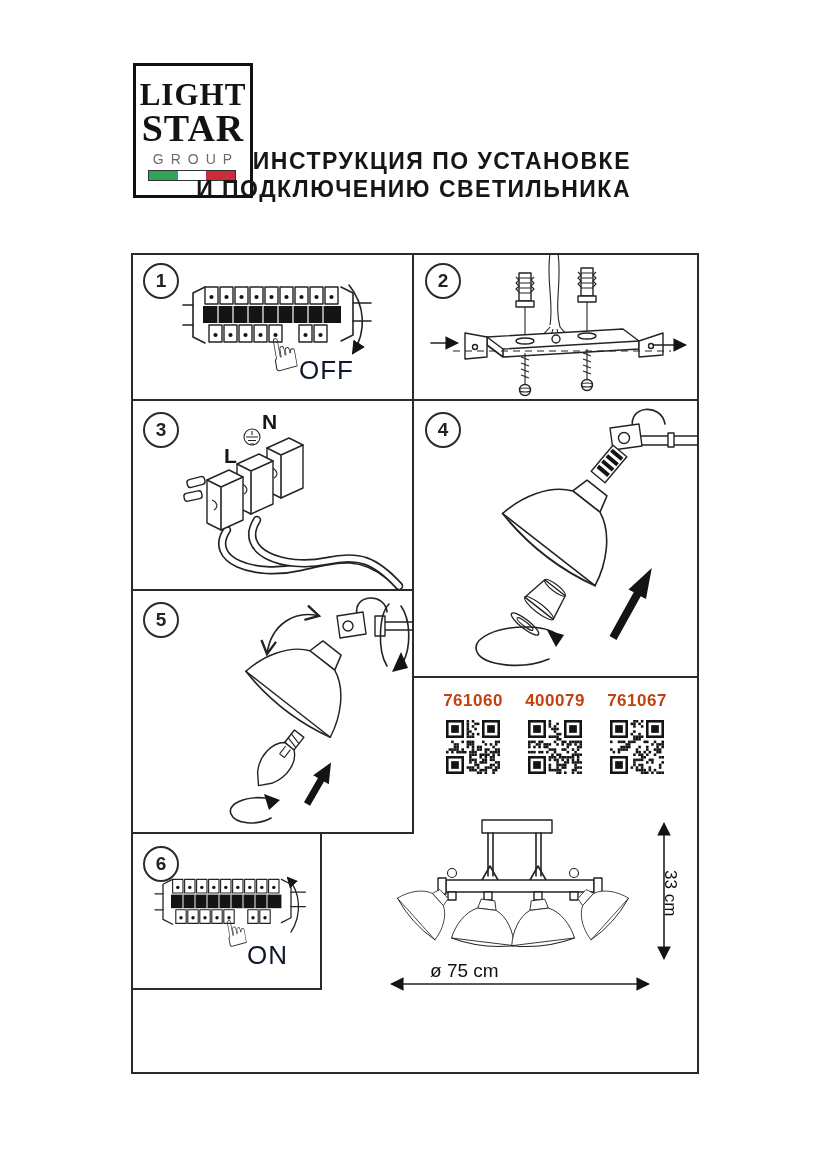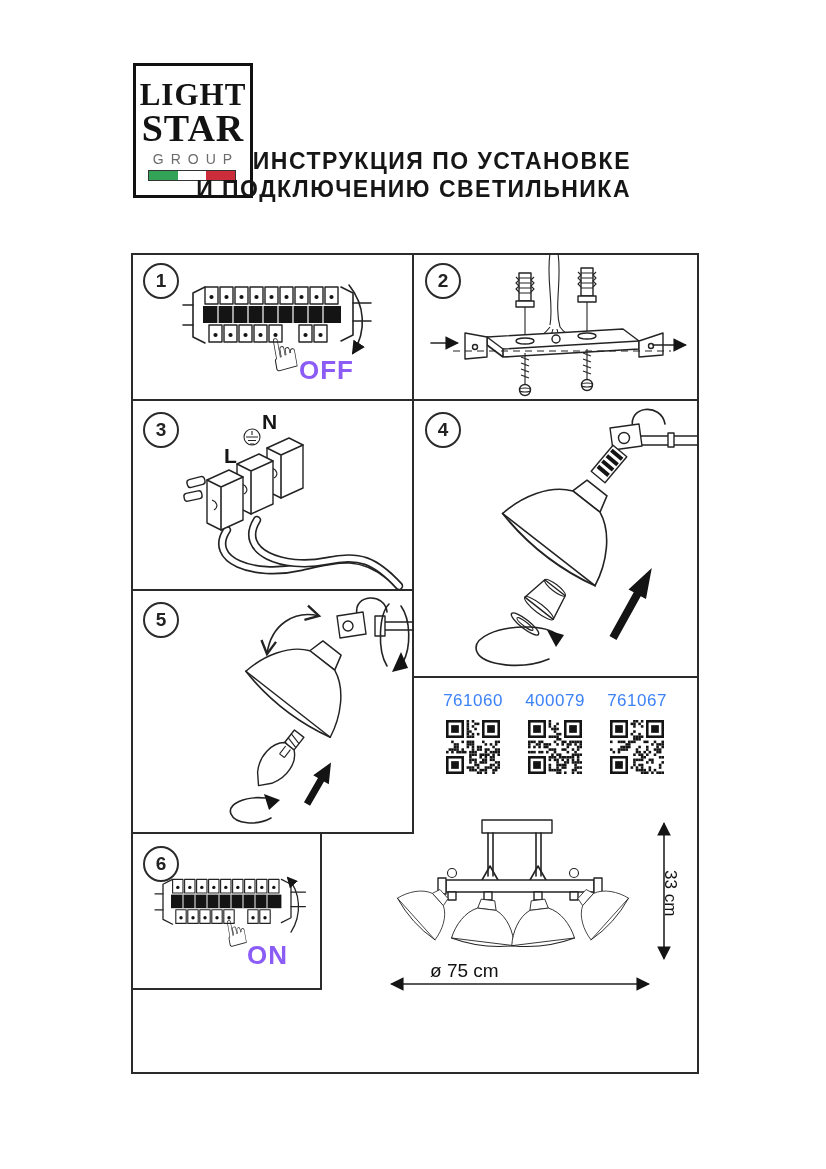--- a/index.html
+++ b/index.html
@@ -21,34 +21,34 @@
   .hdr1{top:56px;font-size:21px;line-height:28px;letter-spacing:0.5px;}
   .hdr2{top:147px;font-size:23px;line-height:28px;letter-spacing:1.5px;}
   
   .frame{left:131px;top:253px;width:564px;height:817px;border:2px solid #2b2b2b;}
   .ln-h,.ln-v{background:#2b2b2b;}
   
   .panel{overflow:visible;}
   .badge{position:absolute;width:32px;height:32px;border:2px solid #2b2b2b;border-radius:50%;
          font-size:19px;font-weight:600;display:flex;align-items:center;justify-content:center;
          background:#fff;color:#222;}
-  .biglabel{position:absolute;font-size:26px;font-weight:700;color:#8b5cf6;letter-spacing:1px;}
+  .biglabel{position:absolute;font-size:26px;font-weight:400;color:#0f172a;letter-spacing:1px;}
   .wirelabel{position:absolute;font-size:21px;font-weight:bold;color:#161616;}
   
   .ln{stroke:#232323;fill:none;stroke-width:1.6;stroke-linecap:round;stroke-linejoin:round;}
   .thin{stroke:#232323;fill:none;stroke-width:1.1;}
   .wh{fill:#fff;stroke:#232323;stroke-width:1.4;stroke-linejoin:round;}
   .fl{fill:#141414;stroke:none;}
   .tubeO{stroke:#232323;fill:none;stroke-width:8.5;stroke-linecap:round;}
   .tubeI{stroke:#fff;fill:none;stroke-width:5.2;stroke-linecap:round;}
   use{overflow:visible;}
   svg{overflow:visible;}
   
   .qr-item{position:absolute;width:84px;text-align:center;}
-  .qr-num{font-size:17px;font-weight:normal;color:#3b82f6;letter-spacing:0.5px;}
+  .qr-num{font-size:17px;font-weight:bold;color:#c2410c;letter-spacing:0.5px;}
   .qr-svg{margin-top:9px;}
   
   .dim{font-size:19px;color:#111;}
   .dim-rot{transform:rotate(90deg);transform-origin:left top;font-size:17px;}
   .notes{left:152px;top:1004px;font-size:15.5px;line-height:25px;color:#101010;}
 </style>
 </head>
 <body>
 
 <div class="page">

